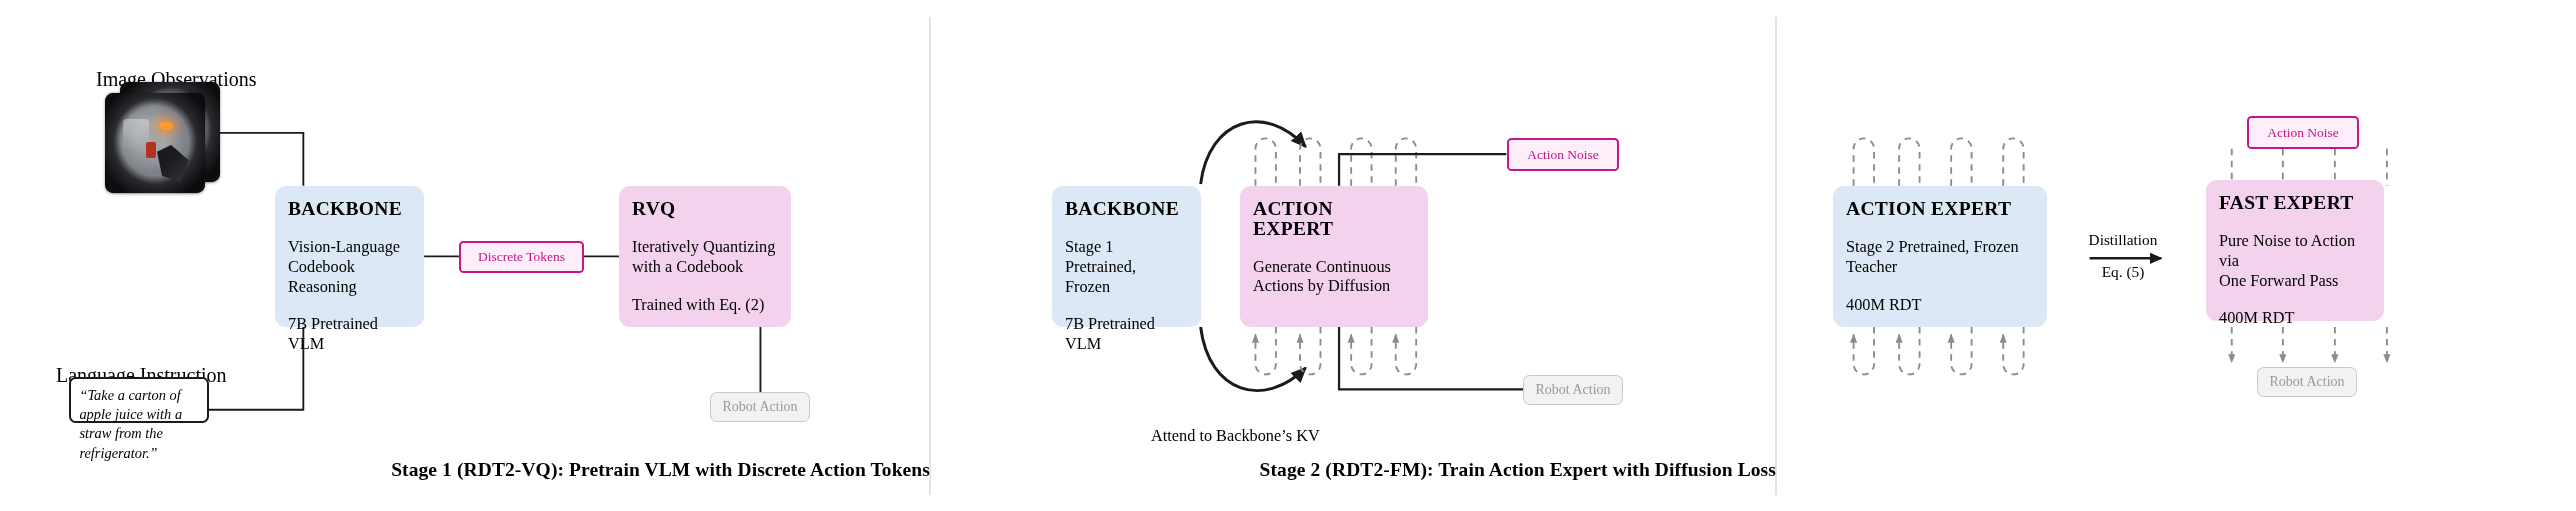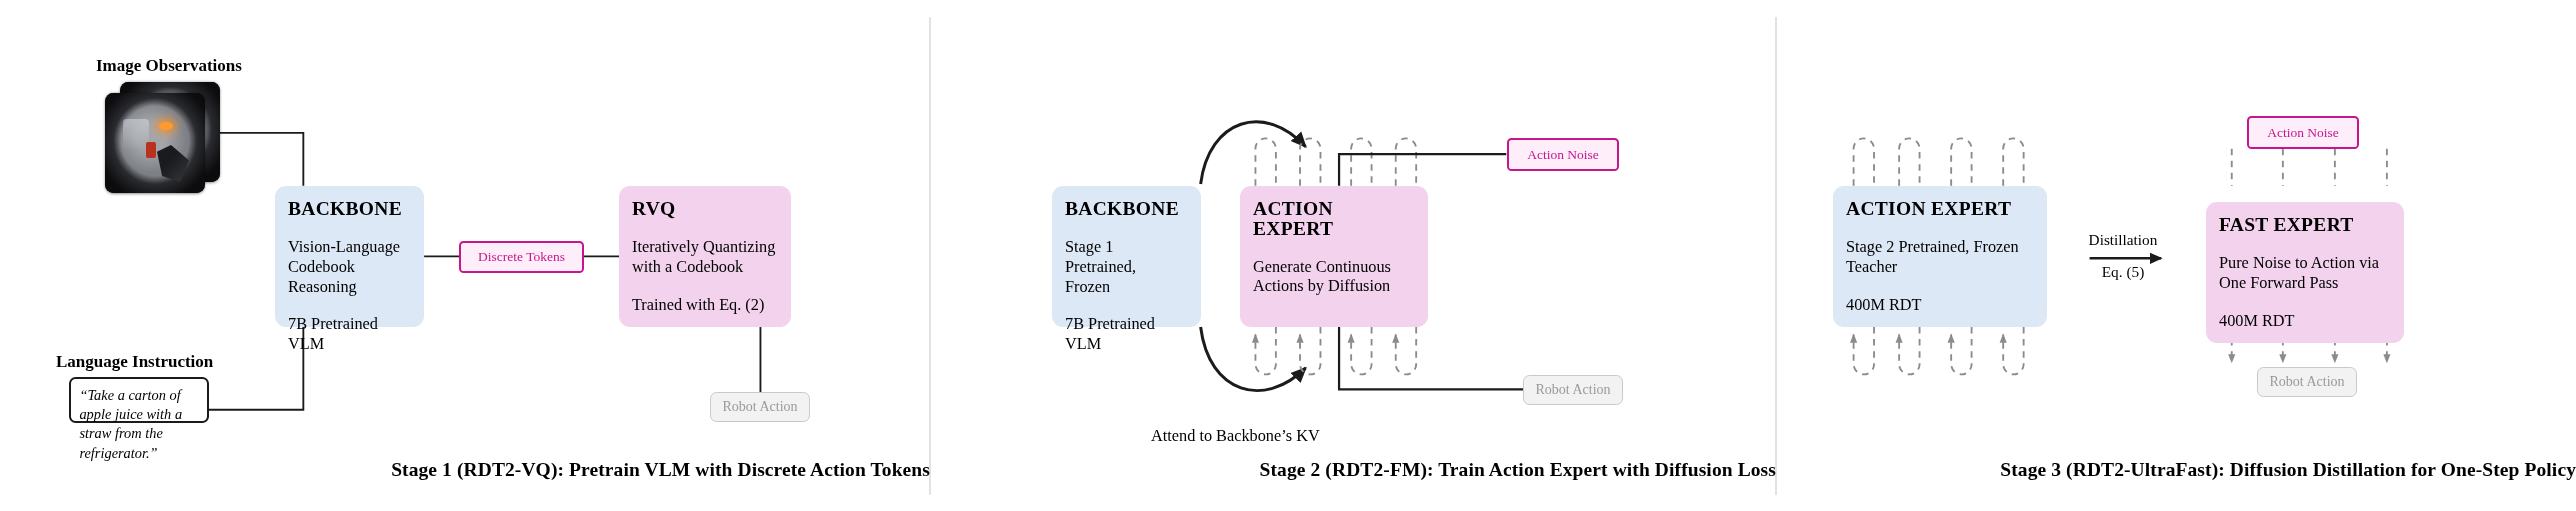--- a/index.html
+++ b/index.html
@@ -32,21 +32,21 @@
   .ghost{position:absolute;border:1.5px solid #c9c9c9;border-radius:6.5px;
          background:#f2f2f2;color:#9a9a9a;font-size:14px;
          display:flex;align-items:center;justify-content:center;box-sizing:border-box;
          white-space:nowrap;}
 
   
   .instr{position:absolute;border:2px solid #1b1b1b;border-radius:6.5px;background:#fff;
          font-style:italic;font-size:14.4px;line-height:1.35;box-sizing:border-box;
          padding:6.5px 8.4px 5.6px 8.4px;}
 
-  .caplabel{position:absolute;font-weight:bold;font-size:17px;white-space:nowrap;}
+  .caplabel{position:absolute;font-weight:normal;font-size:20px;white-space:nowrap;margin-top:12px;}
 
   .stage-caption{position:absolute;bottom:30px;width:100%;text-align:right;
                  font-weight:bold;font-size:19.5px;letter-spacing:0.1px;}
 
   svg.wires{position:absolute;left:0;top:0;width:100%;height:511px;overflow:visible;}
 
   
   .obs-stack{position:absolute;}
   .obs{position:absolute;width:100px;height:100px;border-radius:8.4px;
        box-shadow:0 0.9px 2.8px rgba(0,0,0,.45);overflow:hidden;}
@@ -244,30 +244,29 @@
   <div class="box blue bx-pad" style="left:57px;top:186px;width:214px;height:141px;">
     <div class="bx-title">ACTION EXPERT</div>
     <div class="bx-line" style="margin-top:18.6px;">Stage 2 Pretrained, Frozen</div>
     <div class="bx-line">Teacher</div>
     <div class="bx-line" style="margin-top:17.7px;">400M RDT</div>
   </div>
 
   <div style="position:absolute;left:282px;top:231px;width:130px;text-align:center;font-size:15.3px;">Distillation</div>
   <div style="position:absolute;left:282px;top:263px;width:130px;text-align:center;font-size:15.3px;">Eq. (5)</div>
 
-  <div class="box pink bx-pad" style="left:430px;top:202px;width:198px;height:141px;">
+  <div class="box pink bx-pad" style="left:430px;top:180px;width:178px;height:141px;">
     <div class="bx-title">FAST EXPERT</div>
     <div class="bx-line" style="margin-top:18.6px;">Pure Noise to Action via</div>
     <div class="bx-line">One Forward Pass</div>
     <div class="bx-line" style="margin-top:17.7px;">400M RDT</div>
   </div>
 
   <div class="tag" style="left:471px;top:116px;width:112px;height:33px;">
     <span>Action Noise</span>
   </div>
 
   <div class="ghost" style="left:481px;top:367px;width:100px;height:30px;">
     <span>Robot Action</span>
   </div>
 
-  <div class="stage-caption">Stage 3 (RDT2-UltraFast): Diffusion Distillation for One-Step Policy</div>
 </div>
 
 
 </body></html>

